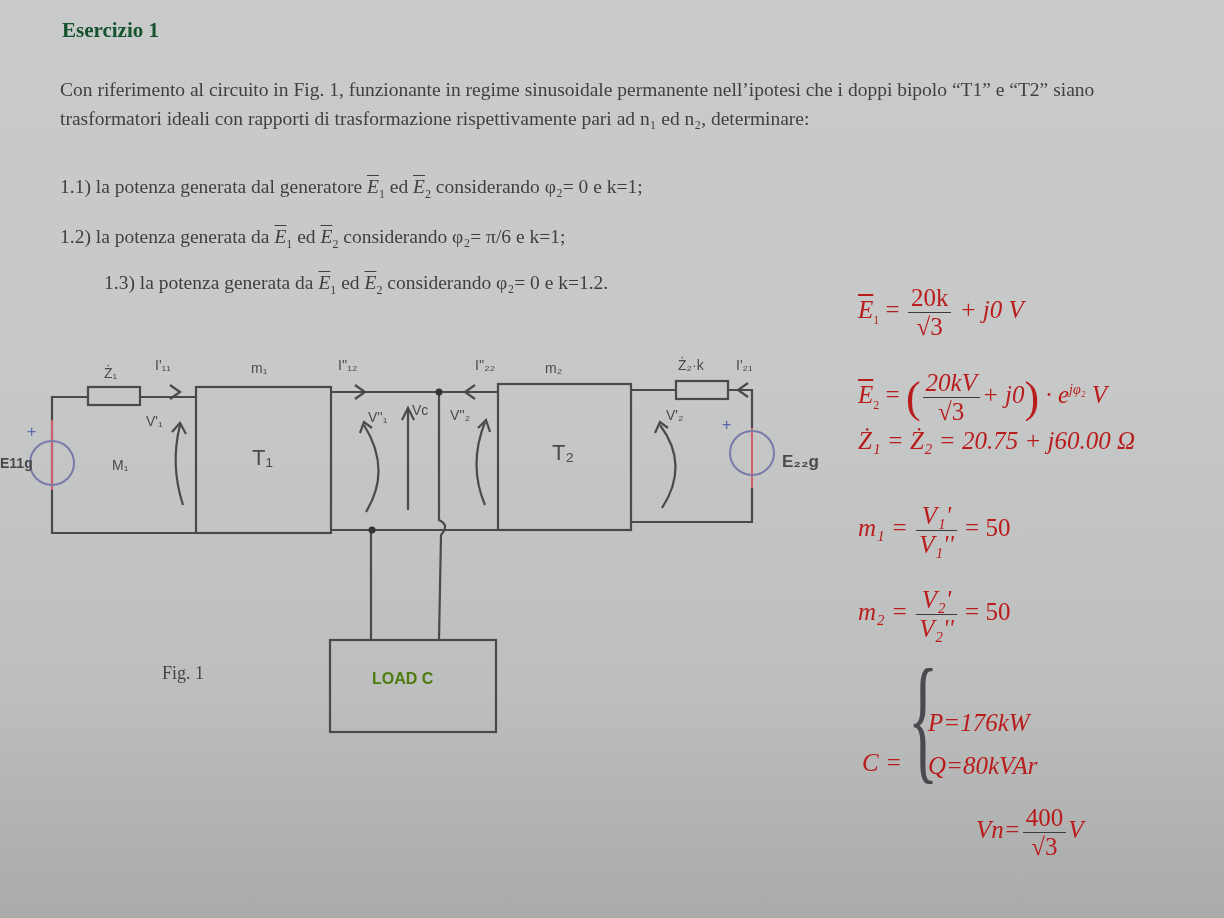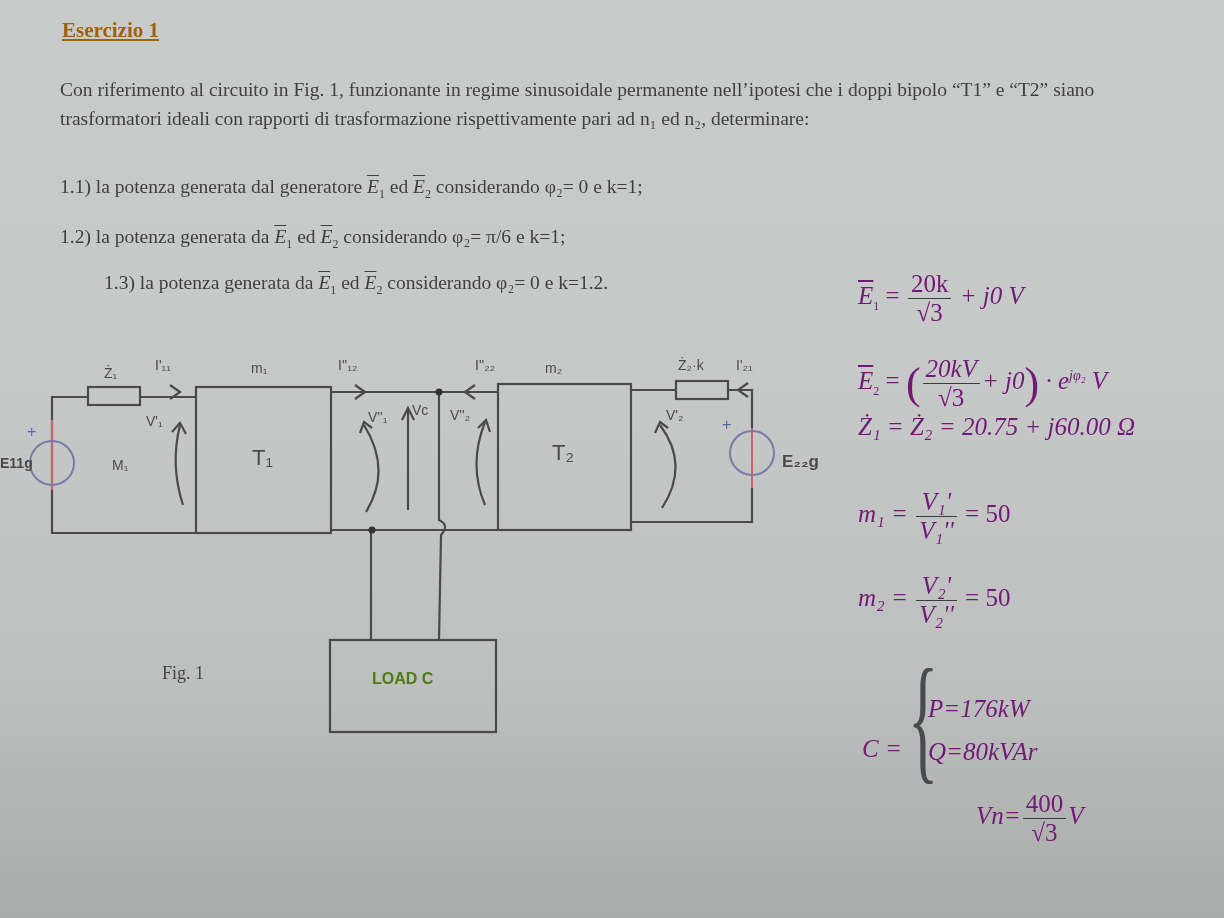--- a/index.html
+++ b/index.html
@@ -2,26 +2,26 @@
 <html><head>
 <meta charset="utf-8">
 <style>
   html, body { margin:0; padding:0; }
   body {
     width:1224px; height:918px; overflow:hidden; position:relative;
     background: linear-gradient(180deg, #c9cbca 0%, #c7c9c8 40%, #bdbfbe 75%, #a9abaa 100%);
     font-family: "Liberation Serif", serif; color:#3d3d3f;
   }
   .abs { position:absolute; }
-  .title { left:62px; top:18px; font-size:21px; font-weight:bold; text-decoration:underline; color:#a16207; }
+  .title { left:62px; top:18px; font-size:21px; font-weight:bold; color:#14532d; }
   .intro { left:60px; top:75px; width:1090px; font-size:19.5px; line-height:29px; color:#3f3f42; }
   .q { left:60px; font-size:19.5px; color:#3f3f42; white-space:nowrap; }
   .ov { text-decoration: overline; font-style:italic; }
   sub { font-size:12px; }
-  .eq { font-family:"Liberation Serif", serif; font-size:25px; color:#701a75; white-space:nowrap; }
+  .eq { font-family:"Liberation Serif", serif; font-size:25px; color:#b91c1c; white-space:nowrap;margin-top:14px; }
   .frac { display:inline-block; vertical-align:middle; text-align:center; margin:0 2px; }
   .frac .n { display:block; border-bottom:1.5px solid #3a3a40; padding:0 3px; }
   .frac .d { display:block; padding:0 3px; }
   .it { font-style:italic; }
   svg text { font-family:"Liberation Sans", sans-serif; }
   .loadlbl { font-family:"Liberation Sans", sans-serif; font-weight:bold; font-size:16px; color:#4d7c0f; }
   .fig { font-size:18px; color:#444; }
   .brace { font-size:140px; font-weight:100; line-height:1; color:#4a4a50; transform:scaleX(0.45); transform-origin:left; }
 </style>
 </head>

